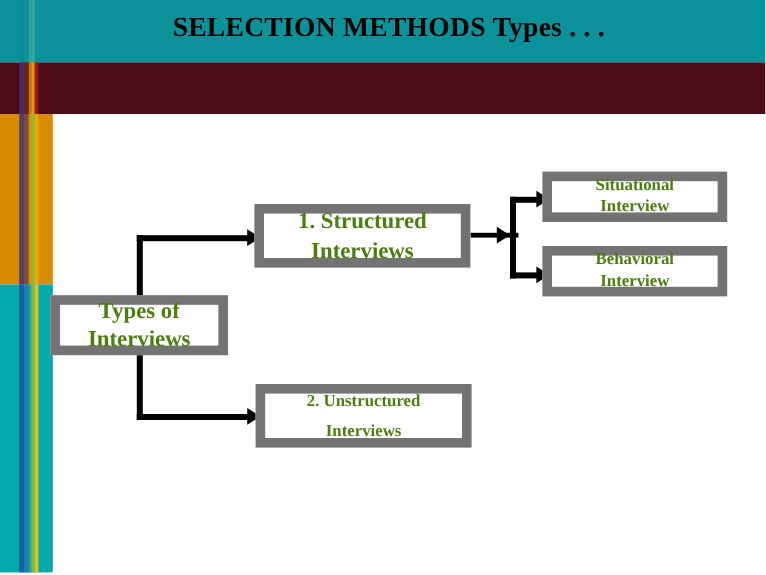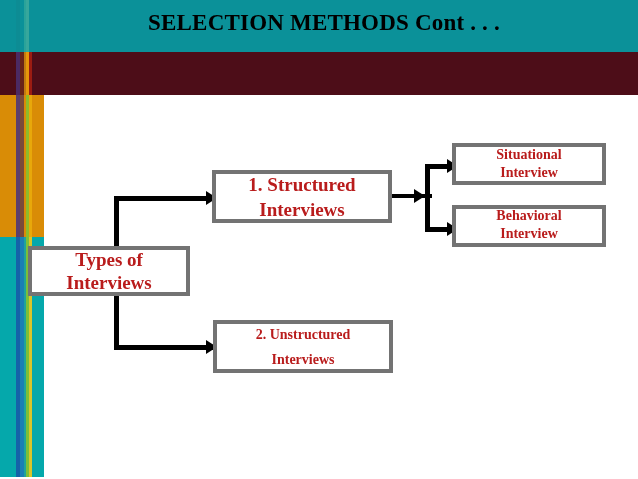--- a/index.html
+++ b/index.html
@@ -85,48 +85,48 @@
     color: #000000;
     letter-spacing: 0.2px;
     line-height: 30px;
   }
 
   
   .dbox {
     position: absolute;
     box-sizing: border-box;
     background: #ffffff;
-    border: 4px solid #737373;
+    border: 8px solid #737373;
     display: flex;
     align-items: center;
     justify-content: center;
     text-align: center;
-    color: #b91c1c;
+    color: #4d7c0f;
     font-weight: bold;
     z-index: 5;
   }
   #box-types {
-    left: 28px; top: 246px; width: 162px; height: 50px;
+    left: 42px; top: 246px; width: 148px; height: 50px;
     font-size: 19px; line-height: 23px; font-family: Liberation Serif, serif;
   }
   #box-structured {
     left: 212px; top: 170px; width: 180px; height: 53px;
     font-size: 19px; line-height: 25px; font-family: Liberation Serif, serif;
   }
   #box-unstructured {
     left: 213px; top: 320px; width: 180px; height: 53px;
     font-size: 14px; line-height: 25px;
   }
   #box-situational {
     left: 452px; top: 143px; width: 154px; height: 42px;
     font-size: 14px; line-height: 18px;
   }
   #box-behavioral {
     left: 452px; top: 205px; width: 154px; height: 42px;
-    font-size: 14px; line-height: 18px; align-items: flex-end;
+    font-size: 14px; line-height: 18px;
   }
 
   
   .conn {
     position: absolute;
     background: #000000;
     z-index: 2;
   }
   
   #conn-left-vert   { left: 114px; top: 196px; width: 5px; height: 154px; }
@@ -184,21 +184,21 @@
     <div class="h0"></div>
     <div class="h1"></div>
     <div class="h2"></div>
     <div class="h3"></div>
     <div class="h4"></div>
     <div class="h5"></div>
     <div class="h6"></div>
     <div class="h7"></div>
   </div>
 
-  <div id="slide-title">SELECTION METHODS Cont . . .</div>
+  <div id="slide-title">SELECTION METHODS Types . . .</div>
 
   <div class="conn" id="conn-left-vert"></div>
   <div class="conn" id="conn-left-top"></div>
   <div class="conn" id="conn-left-bottom"></div>
   <div class="arrow" id="arw-structured"></div>
   <div class="arrow" id="arw-unstructured"></div>
 
   <div class="conn" id="conn-mid-h"></div>
   <div class="arrow" id="arw-mid"></div>
   <div class="conn" id="conn-right-vert"></div>

